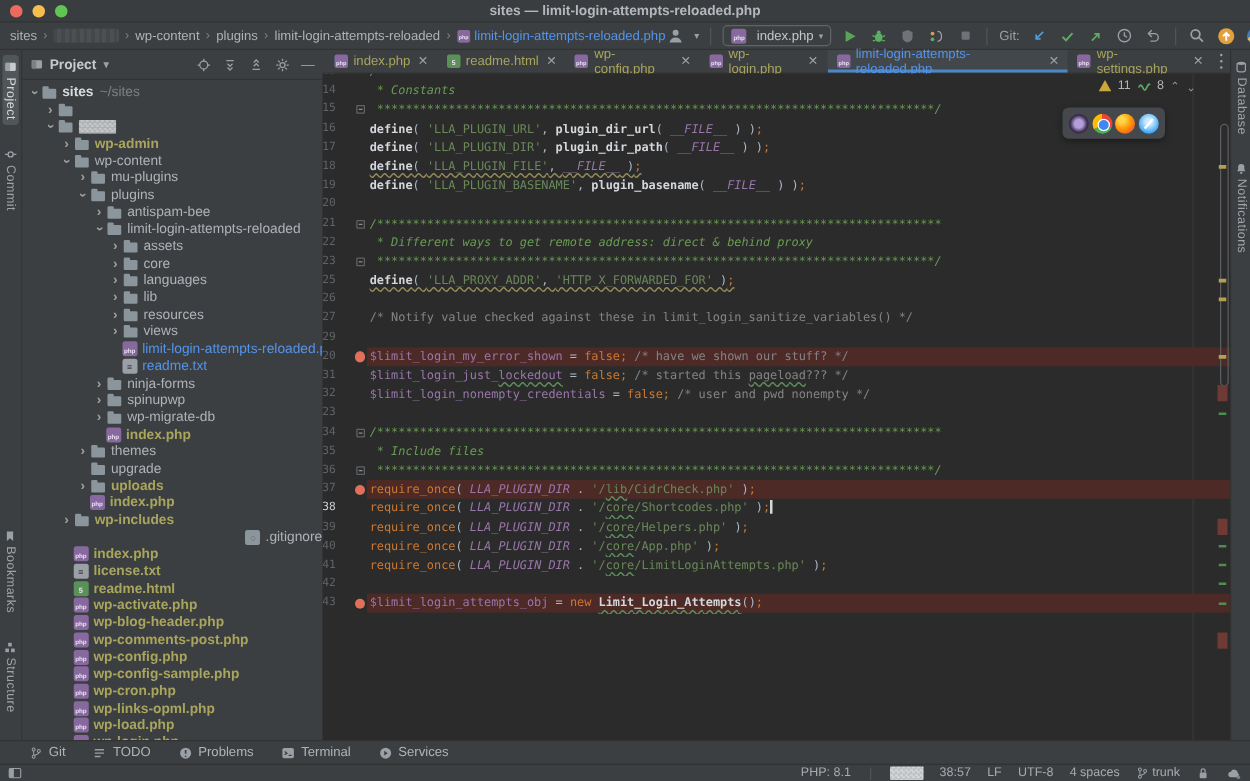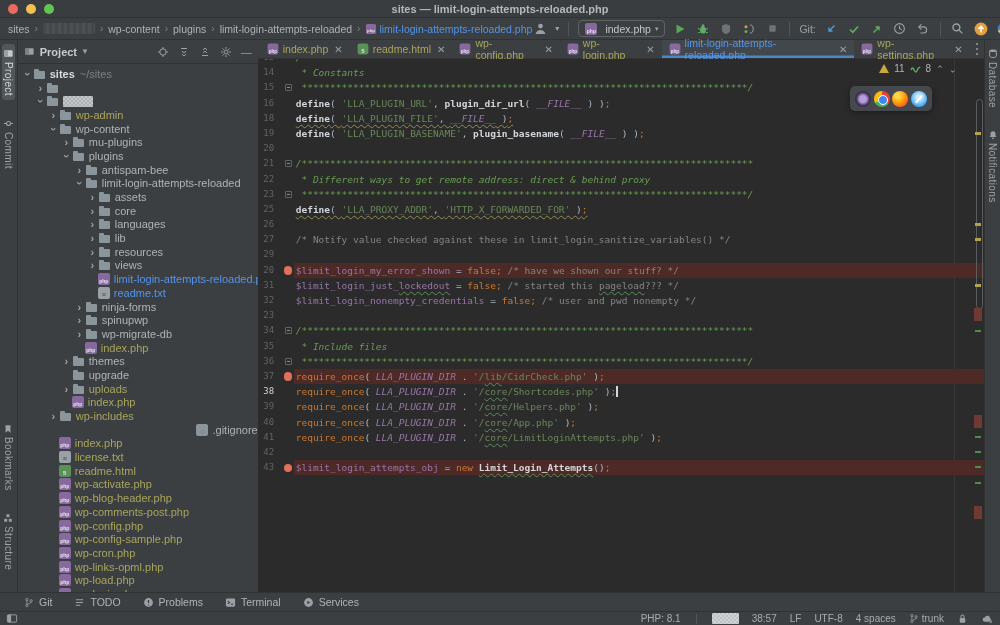--- a/index.html
+++ b/index.html
@@ -41,21 +41,21 @@
   
   .project { width:240px; background:#3c3f41; display:flex; flex-direction:column; min-height:0; }
   .p-head { height:24px; display:flex; align-items:center; padding:0 6px; border-bottom:1px solid #323232; flex:0 0 auto; }
   .p-title { font-size:11px; font-weight:bold; color:#c7cbd0; margin:0 4px 0 5px; }
   .p-caret { font-size:8px; color:#9aa0a6; margin-right:auto; }
   .p-icons { display:flex; align-items:center; gap:9px; }
   .tree { flex:1 1 auto; overflow:hidden; padding-top:3px; }
   .trow { height:13.7px; display:flex; align-items:center; font-size:11px; color:#afb3b8; white-space:nowrap; }
   .trow .arrow { width:11px; display:inline-block; text-align:center; color:#9da2a8; font-size:11px; font-weight:bold; flex:0 0 auto; }
   .arrow.open { transform:rotate(90deg); }
-  .t-label.o { color:#a9a55c; } .t-label.b { color:#5394ec; }
+  .t-label.o { color:#a9a55c;font-weight:bold; } .t-label.b { color:#5394ec; }
   .t-label.root { color:#d8dce0; font-weight:bold; }
   .t-suffix { color:#7d8184; margin-left:5px; }
   .redact-dark { display:inline-block; width:30px; height:11px; border-radius:1px;
     background:repeating-conic-gradient(#c3c6c9 0 25%,#aeb2b5 0 50%) 0 0/4px 4px; }
 
   
   .fi { width:13px; height:12px; display:inline-flex; flex:0 0 auto; margin-right:4px; position:relative; align-items:center; justify-content:center; }
   .fi-folder::before { content:""; position:absolute; left:1px; top:3px; width:11px; height:8px; background:#8b959c; border-radius:1px; }
   .fi-folder::after { content:""; position:absolute; left:1px; top:1px; width:5px; height:3px; background:#8b959c; border-radius:1px 1px 0 0; }
   .fi-php,.fi-html,.fi-txt,.fi-git { border-radius:2px; font-size:5px; font-weight:bold; color:#e8e4ee;
@@ -74,21 +74,21 @@
   .tab-close { color:#9aa0a6; font-size:10px; margin-left:2px; }
   .tab-more { margin-left:auto; display:flex; align-items:center; padding:0 6px; }
   .dots3 { width:2.5px; height:2.5px; background:#9aa0a6; border-radius:50%; box-shadow:0 5px 0 #9aa0a6,0 -5px 0 #9aa0a6; }
 
   .editor { flex:1 1 auto; position:relative; background:#2b2b2b; overflow:hidden;
     font-family:"DejaVu Sans Mono", monospace; font-size:9.5px; }
   .guide { position:absolute; top:0; bottom:0; left:696px; width:1px; background:#393939; }
   .code { margin-top:-9px; position:relative; }
   .line { height:15.2px; line-height:15.2px; position:relative; padding-left:38px; white-space:pre; }
   .line.hl { background:linear-gradient(90deg, transparent 36px, #4d2a26 36px); }
-  .num { position:absolute; left:0; top:0; width:22px; text-align:center; color:#606366; font-size:9px; }
+  .num { position:absolute; left:0; top:0; width:22px; text-align:left; color:#606366; font-size:9px; }
   .cur .num { color:#cdd0d4; }
   .bp { position:absolute; left:26px; top:3.5px; width:8.5px; height:8.5px; border-radius:50%; background:#e0705a; }
   .fold { position:absolute; left:27px; top:4px; width:7px; height:7px; border:1px solid #606366; border-radius:1px;
     display:flex; align-items:center; justify-content:center; }
   .fold::before { content:""; width:3px; height:1px; background:#8a8f94; }
   .tk-cm { color:#699c52; font-style:italic; }
   .tk-gc { color:#848484; }
   .tk-st { color:#6a8759; }
   .tk-kw { color:#cc7832; }
   .tk-var { color:#9876aa; }
@@ -551,20 +551,21 @@
             <span class="dots3"></span>
           </div>
         </div>
       <div class="editor">
         <div class="guide"></div>
         <div class="code" id="code">
             <div class="line"><span class="num">13</span><span><span class="tk-cm">/*******************************************************************************</span></span></div>
             <div class="line"><span class="num">14</span><span><span class="tk-cm"> * Constants</span></span></div>
             <div class="line"><span class="num">15</span><span class="fold"></span><span><span class="tk-cm"> ******************************************************************************/</span></span></div>
             <div class="line"><span class="num">16</span><span><span class="tk-fn">define</span><span class="tk-pl">( </span><span class="tk-st">'LLA_PLUGIN_URL'</span><span class="tk-pl">, </span><span class="tk-fn">plugin_dir_url</span><span class="tk-pl">( </span><span class="tk-mc">__FILE__</span><span class="tk-pl"> ) )</span><span class="tk-kw">;</span></span></div>
+            <div class="line"><span class="num">17</span><span><span class="tk-fn">define</span><span class="tk-pl">( </span><span class="tk-st">'LLA_PLUGIN_DIR'</span><span class="tk-pl">, </span><span class="tk-fn">plugin_dir_path</span><span class="tk-pl">( </span><span class="tk-mc">__FILE__</span><span class="tk-pl"> ) )</span><span class="tk-kw">;</span></span></div>
             <div class="line"><span class="num">18</span><span class="warnline"><span class="tk-fn">define</span><span class="tk-pl">( </span><span class="tk-st">'LLA_PLUGIN_FILE'</span><span class="tk-pl">, </span><span class="tk-mc">__FILE__</span><span class="tk-pl"> )</span><span class="tk-kw">;</span></span></div>
             <div class="line"><span class="num">19</span><span><span class="tk-fn">define</span><span class="tk-pl">( </span><span class="tk-st">'LLA_PLUGIN_BASENAME'</span><span class="tk-pl">, </span><span class="tk-fn">plugin_basename</span><span class="tk-pl">( </span><span class="tk-mc">__FILE__</span><span class="tk-pl"> ) )</span><span class="tk-kw">;</span></span></div>
             <div class="line"><span class="num">20</span><span></span></div>
             <div class="line"><span class="num">21</span><span class="fold"></span><span><span class="tk-cm">/*******************************************************************************</span></span></div>
             <div class="line"><span class="num">22</span><span><span class="tk-cm"> * Different ways to get remote address: direct &amp; behind proxy</span></span></div>
             <div class="line"><span class="num">23</span><span class="fold"></span><span><span class="tk-cm"> ******************************************************************************/</span></span></div>
             <div class="line"><span class="num">25</span><span class="warnline"><span class="tk-fn">define</span><span class="tk-pl">( </span><span class="tk-st">'LLA_PROXY_ADDR'</span><span class="tk-pl">, </span><span class="tk-st">'HTTP_X_FORWARDED_FOR'</span><span class="tk-pl"> )</span><span class="tk-kw">;</span></span></div>
             <div class="line"><span class="num">26</span><span></span></div>
             <div class="line"><span class="num">27</span><span><span class="tk-gc">/* Notify value checked against these in limit_login_sanitize_variables() */</span></span></div>
             <div class="line"><span class="num">29</span><span></span></div>

